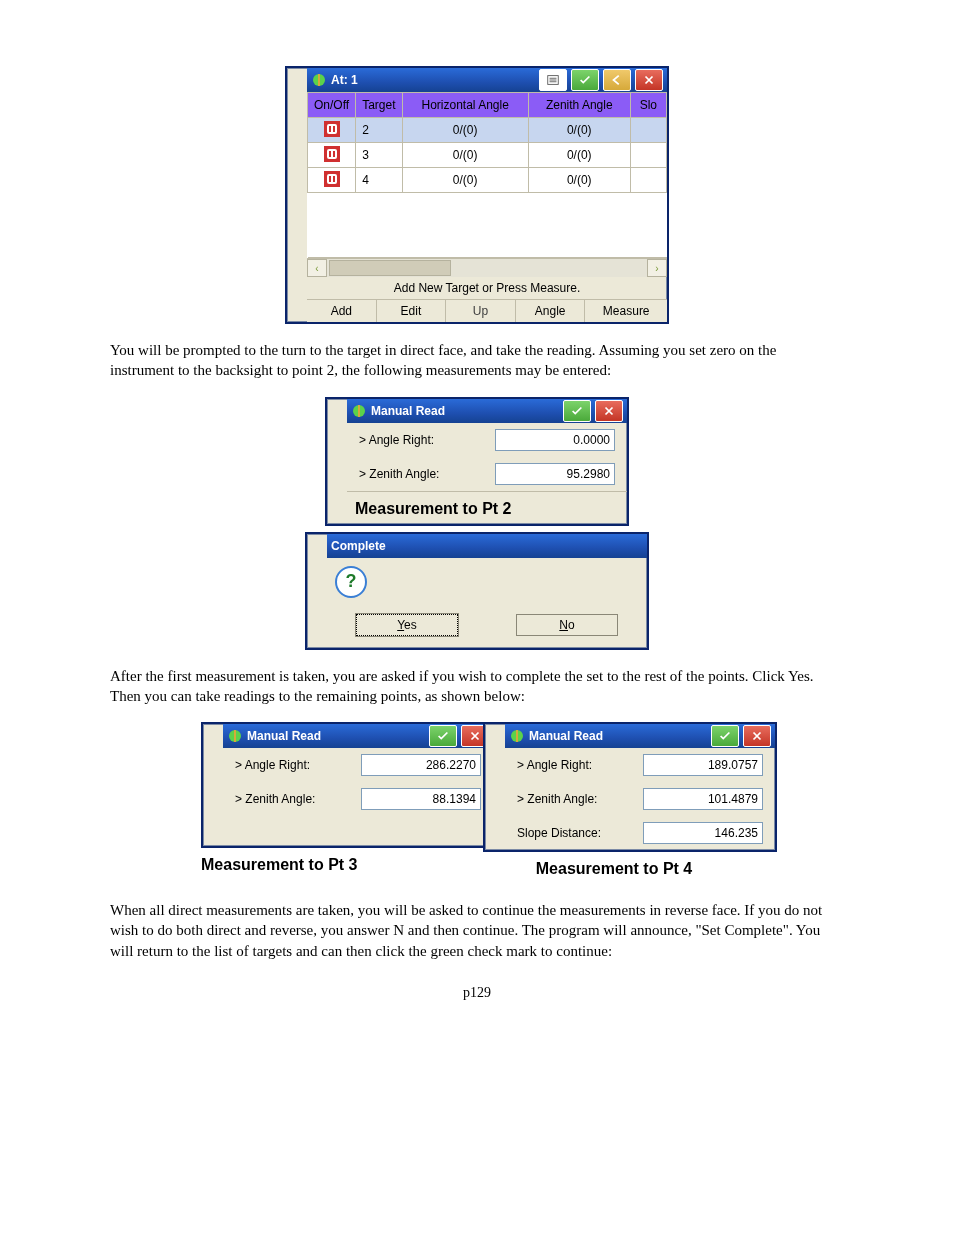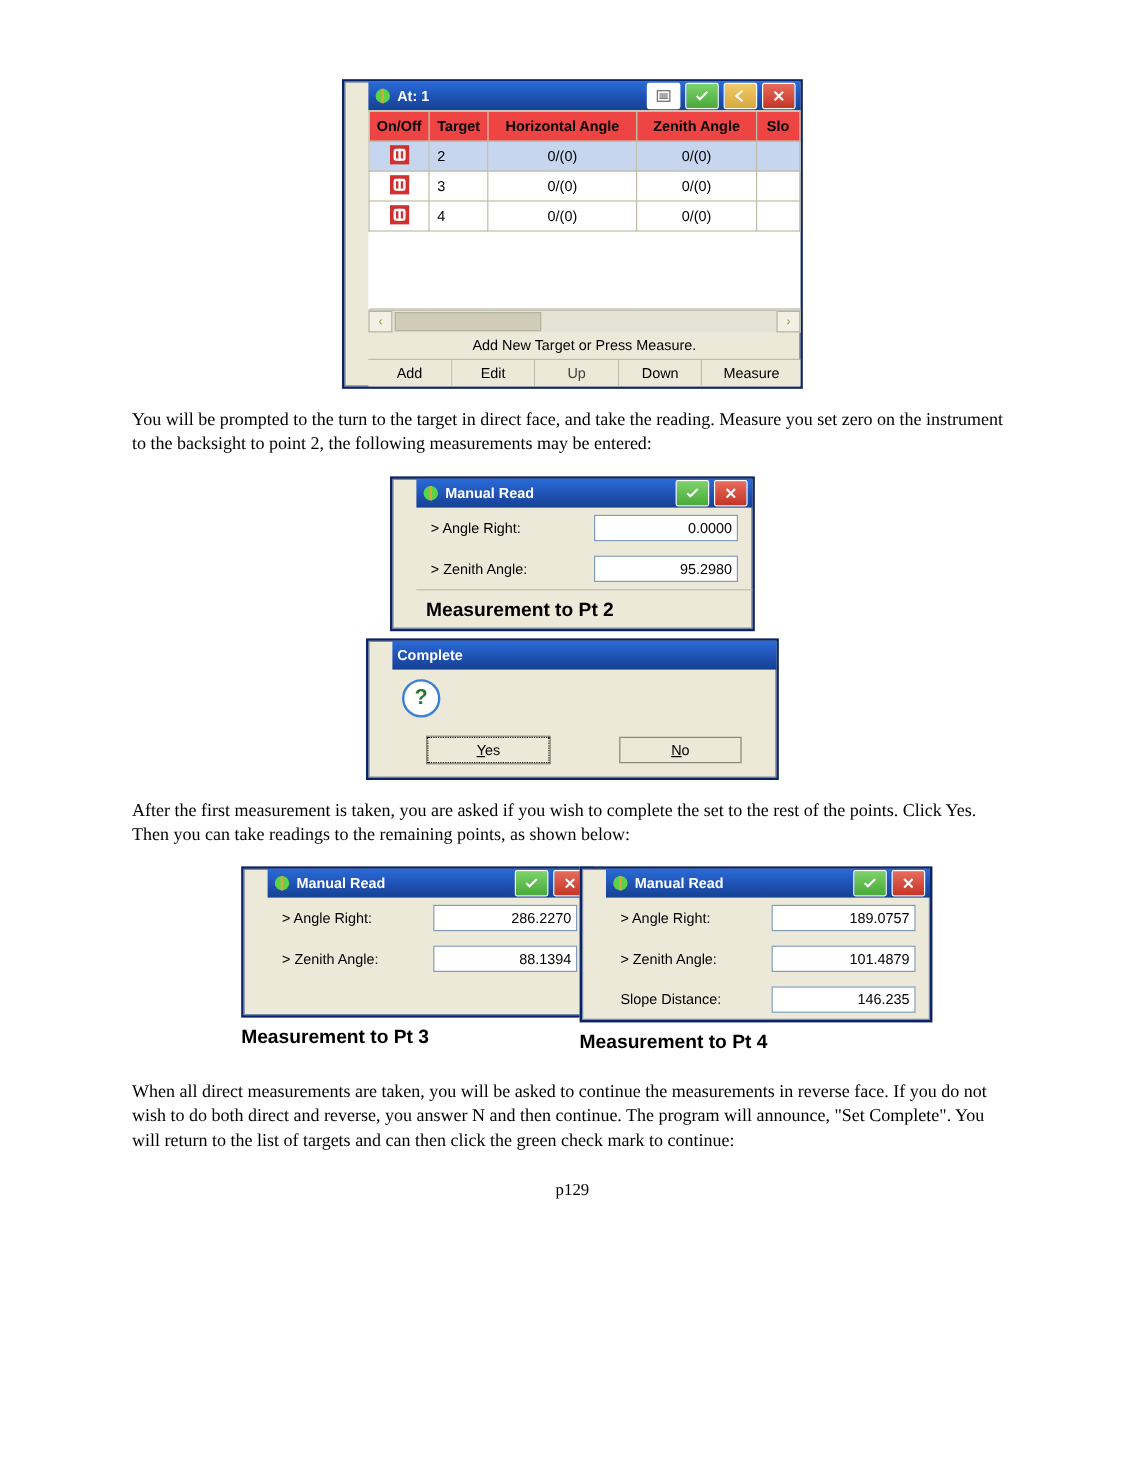--- a/index.html
+++ b/index.html
@@ -56,21 +56,21 @@
     width: 100%;
     background: #fff;
     font-size: 12px;
   }
   table.targets th, table.targets td {
     border: 1px solid #c0bca8;
     padding: 2px 6px;
     text-align: center;
     height: 20px;
   }
-  table.targets th { background: #ef4444; font-weight: bold; }
+  table.targets th { background: #8b5cf6; font-weight: normal; }
   .tgicon {
     width: 16px; height: 16px;
     background: #d03030;
     display: inline-block;
     position: relative;
   }
   .tgicon::after {
     content:""; position:absolute; inset:3px;
     border:2px solid #fff;
     border-radius:2px;
@@ -230,26 +230,26 @@
     <span class="arrow">‹</span>
     <span class="thumb"></span>
     <span class="spacer"></span>
     <span class="arrow">›</span>
   </div>
   <div class="statusline">Add New Target or Press Measure.</div>
   <div class="btnrow">
     <span class="wbtn">Add</span>
     <span class="wbtn">Edit</span>
     <span class="wbtn disabled">Up</span>
-    <span class="wbtn">Down</span>
+    <span class="wbtn">Angle</span>
     <span class="wbtn" style="flex:1.2;">Measure</span>
   </div>
 </div>
 
-<p class="body-p">You will be prompted to the turn to the target in direct face, and take the reading.  Measure you set zero on the instrument to the backsight to point 2, the following measurements may be entered:</p>
+<p class="body-p">You will be prompted to the turn to the target in direct face, and take the reading.  Assuming you set zero on the instrument to the backsight to point 2, the following measurements may be entered:</p>
 
 <div class="win" style="width:280px;">
   <div class="titlebar">
     <span class="logo">
       <svg viewBox="0 0 16 16">
           <circle cx="8" cy="8" r="6" fill="#5bd24a"></circle>
           <rect x="7" y="2" width="2" height="12" fill="#d6a93a"></rect>
         </svg>
     </span>
     <span>Manual Read</span>
@@ -355,19 +355,19 @@
       </div>
       <div class="form-row">
         <label>&gt; Zenith Angle:</label>
         <input value="101.4879" style="">
       </div>
       <div class="form-row">
         <label>Slope Distance:</label>
         <input value="146.235" style="">
       </div>
     </div>
-    <div class="caption" style="padding-left:0;">Measurement to Pt 4</div>
+    <div class="caption" style="padding-left:0;text-align:center;">Measurement to Pt 4</div>
   </div>
 </div>
 
 <p class="body-p">When all direct measurements are taken, you will be asked to continue the measurements in reverse face.  If you do not wish to do both direct and reverse, you answer N and then continue.  The program will announce, "Set Complete".  You will return to the list of targets and can then click the green check mark to continue:</p>
 
 <div class="pagenum">p129</div>
 
 </body></html>

